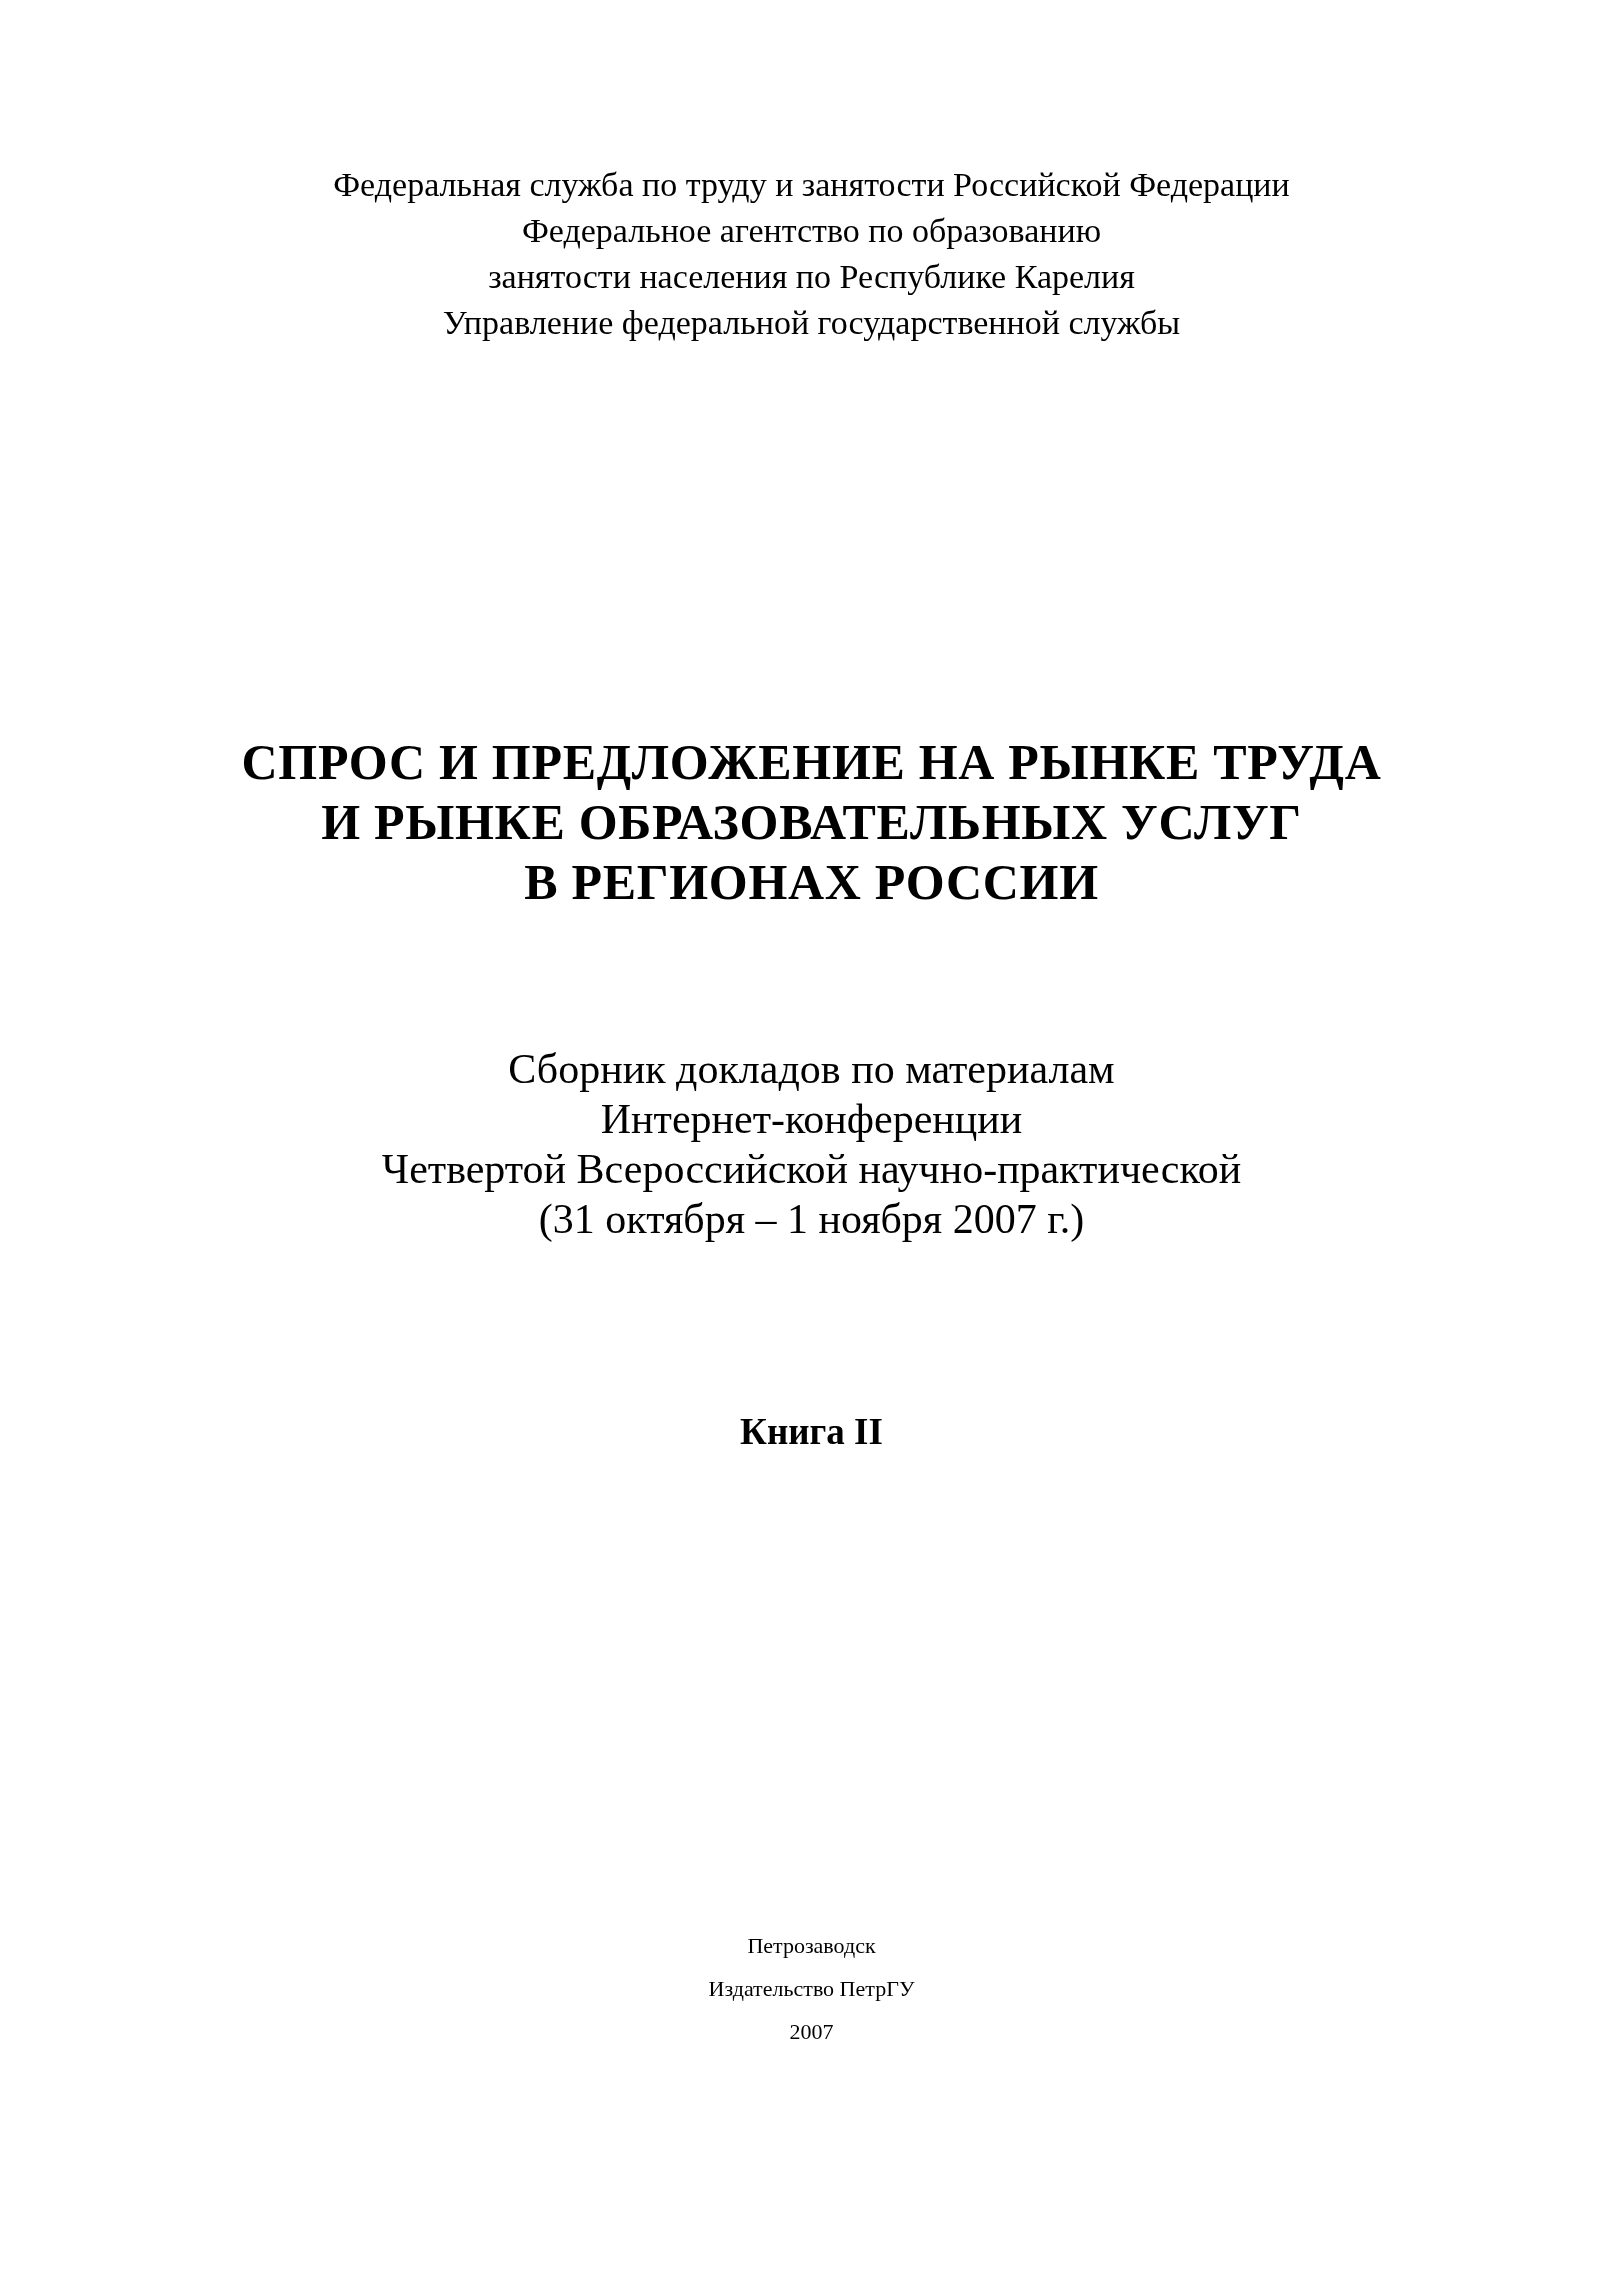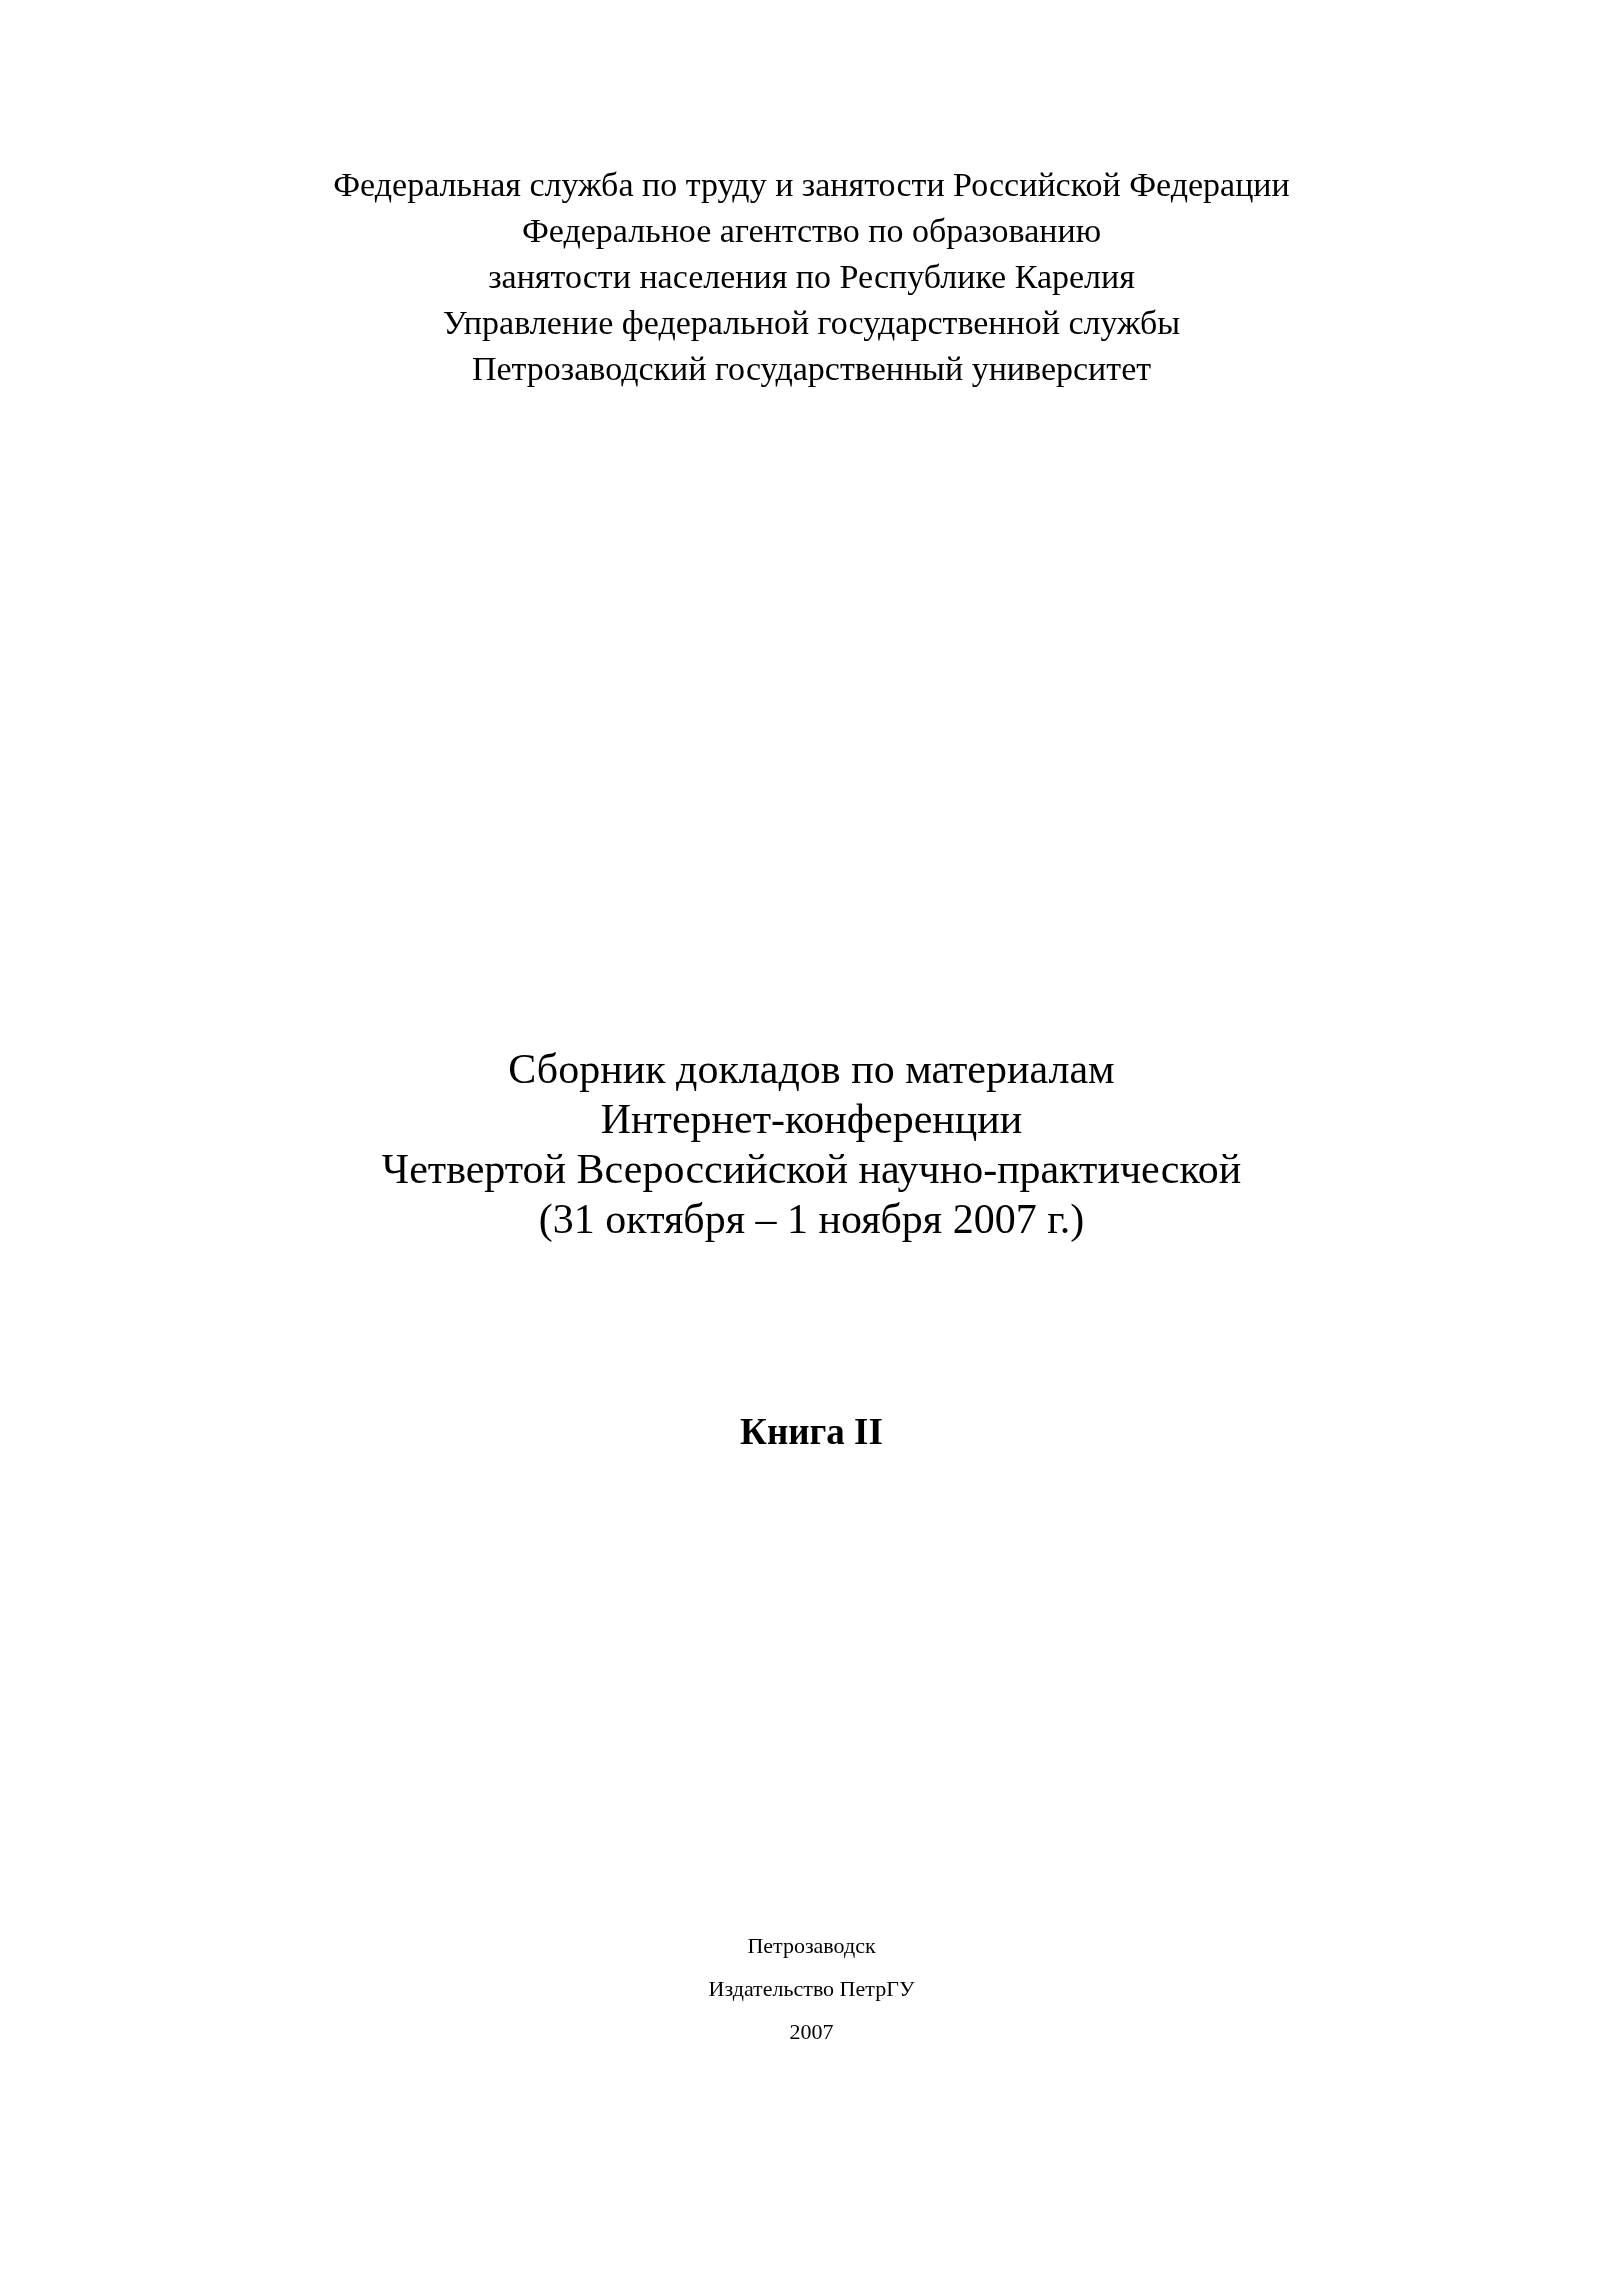--- a/index.html
+++ b/index.html
@@ -58,23 +58,27 @@
 </head>
 <body>
 
 <div class="page">
 
   <div class="block org-block">
     <span class="line">Федеральная служба по труду и занятости Российской Федерации</span>
     <span class="line">Федеральное агентство по образованию</span>
     <span class="line">занятости населения по Республике Карелия</span>
     <span class="line">Управление федеральной государственной службы</span>
-    <span class="line">Петрозаводский государственный университет</span>
   </div>
 
+  <div class="block title-block">
+    <span class="line">СПРОС И ПРЕДЛОЖЕНИЕ НА РЫНКЕ ТРУДА</span>
+    <span class="line">И РЫНКЕ ОБРАЗОВАТЕЛЬНЫХ УСЛУГ</span>
+    <span class="line">В РЕГИОНАХ РОССИИ</span>
+  </div>
 
   <div class="block subtitle-block">
     <span class="line">Сборник докладов по материалам</span>
     <span class="line">Интернет-конференции</span>
     <span class="line">Четвертой Всероссийской научно-практической</span>
     <span class="line">(31 октября – 1 ноября 2007 г.)</span>
   </div>
 
   <div class="block edition-block">
     <span class="line">Книга II</span>

